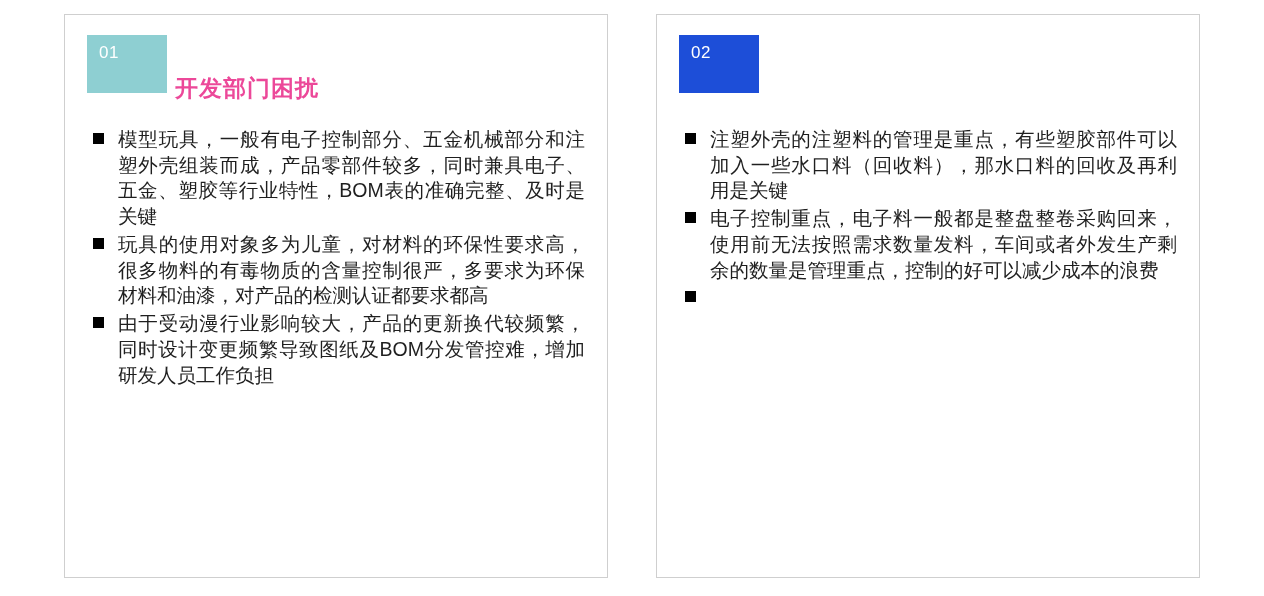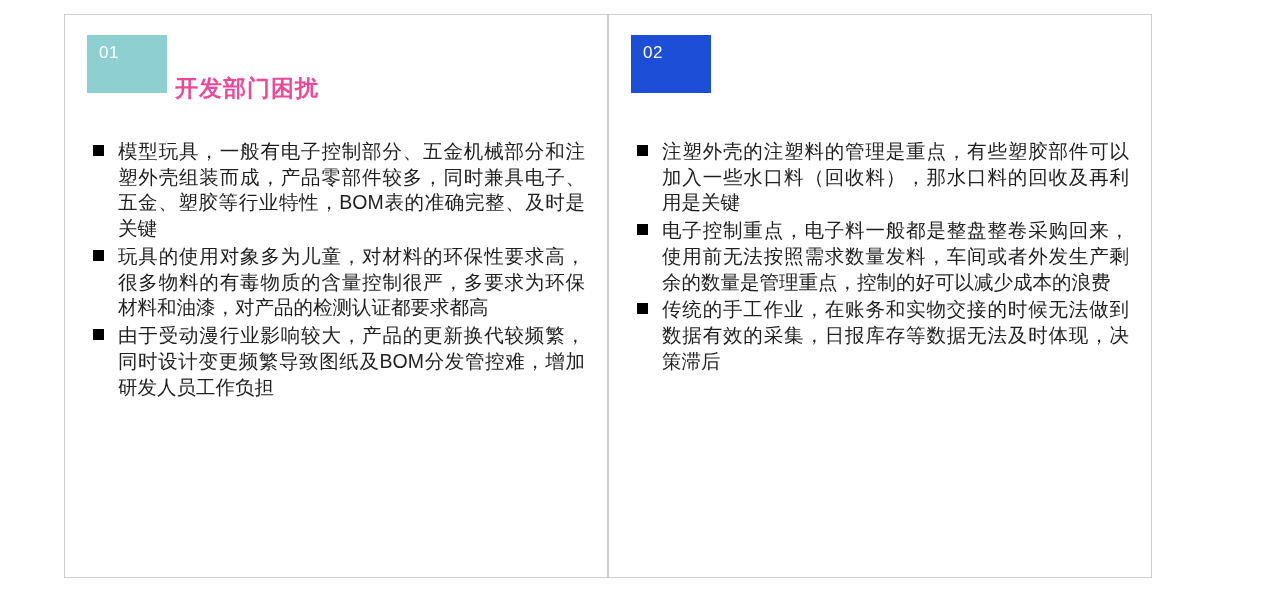--- a/index.html
+++ b/index.html
@@ -13,20 +13,21 @@
     font-family: "Liberation Sans", sans-serif;
     overflow: hidden;
   }
   .slide {
     position: relative;
     width: 1264px;
     height: 596px;
   }
   .cards {
     display: flex;
+    gap: 48px;
     padding: 14px 64px 0 64px;
     box-sizing: border-box;
   }
   .card {
     position: relative;
     width: 544px;
     height: 564px;
     border: 1px solid #cfcfcf;
     box-sizing: border-box;
     background: #ffffff;
@@ -52,21 +53,21 @@
     top: 58px;
     left: 110px;
     font-size: 23px;
     font-weight: bold;
     color: #ec4899;
     letter-spacing: 1px;
   }
 
   .bullets {
     position: absolute;
-    top: 124px;
+    top: 112px;
     left: 26px;
     right: 22px;
     margin: 0;
     padding: 0;
     list-style: none;
   }
   .bullet {
     position: relative;
     padding-left: 27px;
     margin-bottom: 2px;
@@ -124,21 +125,17 @@
           <span class="marker"></span>
           <span>注塑外壳的注塑料的管理是重点，有些塑胶部件可以加入一些水口料（回收料），那水口料的回收及再利用是关键</span>
         </li>
         <li class="bullet">
           <span class="marker"></span>
           <span>电子控制重点，电子料一般都是整盘整卷采购回来，使用前无法按照需求数量发料，车间或者外发生产剩余的数量是管理重点，控制的好可以减少成本的浪费</span>
         </li>
         <li class="bullet">
           <span class="marker"></span>
         </li>
-        <li class="bullet">
-          <span class="marker"></span>
-          <span>传统的手工作业，在账务和实物交接的时候无法做到数据有效的采集，日报库存等数据无法及时体现，决策滞后</span>
-        </li>
       </ul>
     </div>
 
   </div>
 </div>
 
 </body></html>

